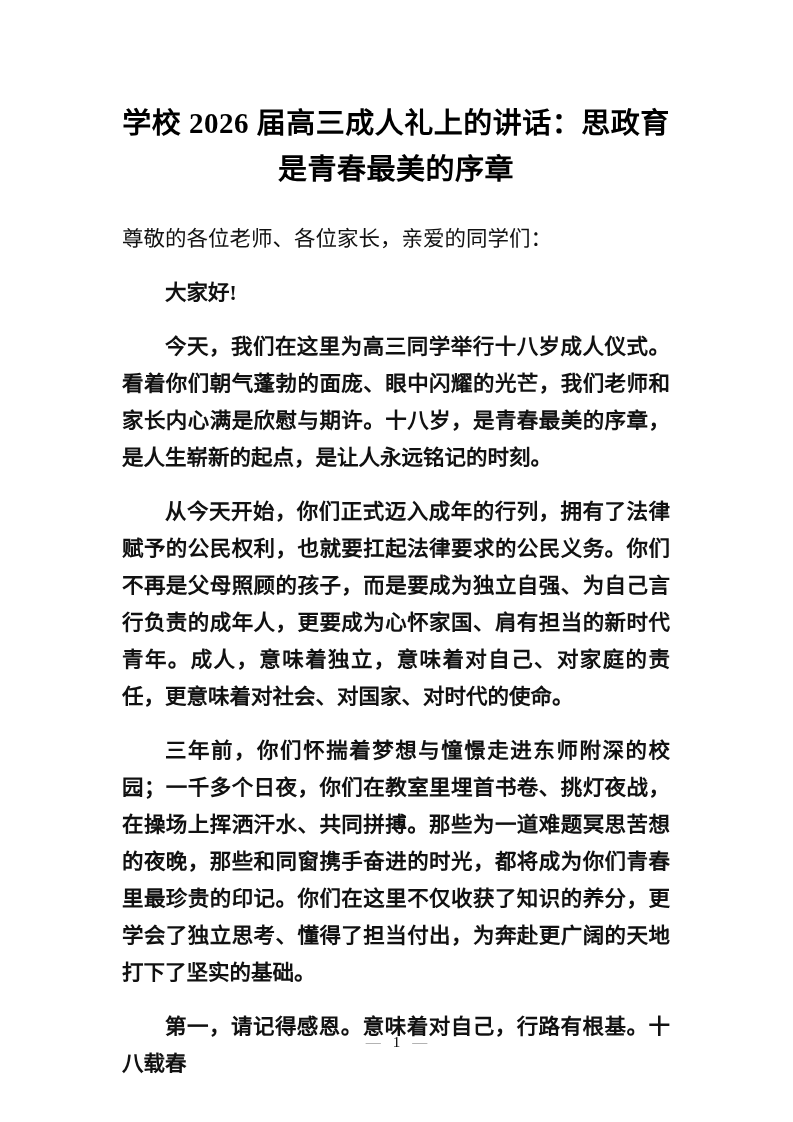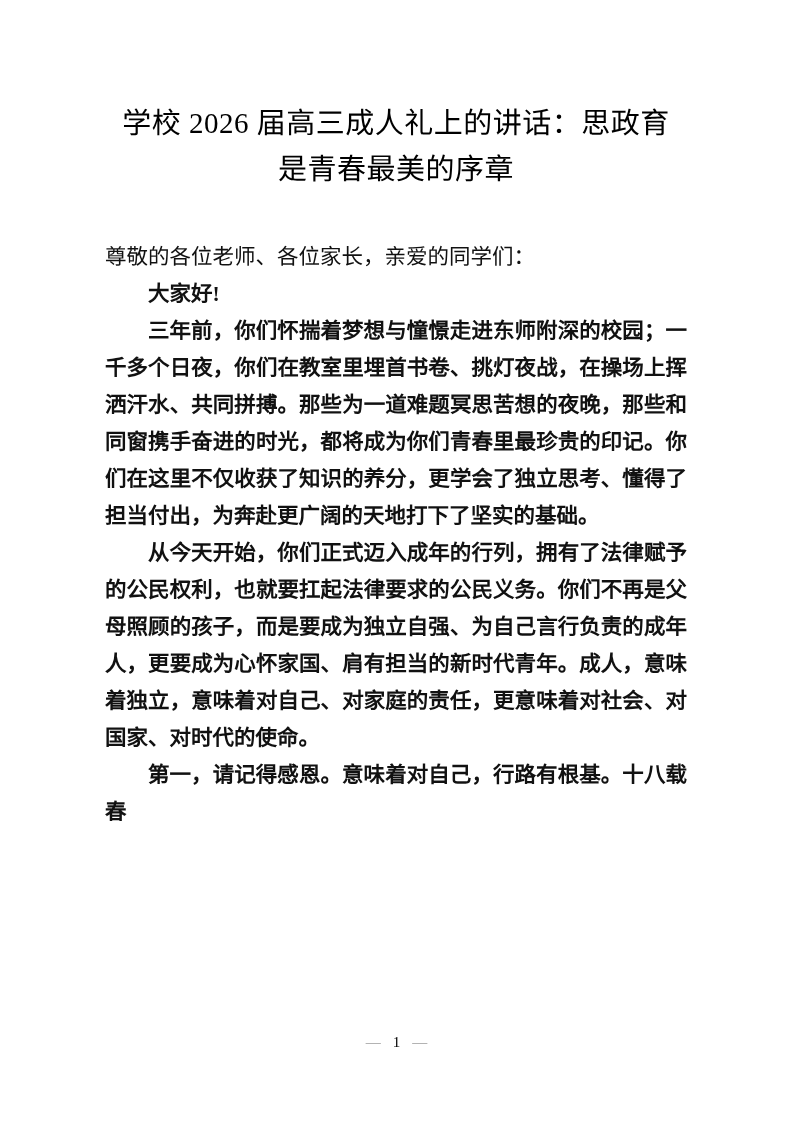--- a/index.html
+++ b/index.html
@@ -16,37 +16,37 @@
   }
   .page {
     position: relative;
     box-sizing: border-box;
     width: 793px;
     height: 1122px;
     padding: 100px 106px 0 105px;
     background: #ffffff;
   }
   .doc-title {
-    margin: 0 0 47px 0;
+    margin: 0 0 29px 0;
     padding: 0;
     font-size: 29px;
-    font-weight: normal;
+    font-weight: bold;
     line-height: 46px;
     text-align: center;
     color: #000000;
     letter-spacing: 0.5px;
   }
   .doc-title .title-line {
     display: block;
   }
   .doc-body {
     width: 582px;
   }
   .doc-body p {
-    margin: 0;
+    margin: 17px;
     padding: 0;
     font-size: 21.5px;
     line-height: 37px;
     text-align: justify;
     text-justify: inter-ideograph;
     color: #111111;
     font-weight: 400;
   }
   .doc-body p.indent {
     text-indent: 2em;
@@ -79,22 +79,23 @@
 <div class="page">
 
   <h1 class="doc-title">
     <span class="title-line">学校 2026 届高三成人礼上的讲话：思政育</span>
     <span class="title-line">是青春最美的序章</span>
   </h1>
 
   <div class="doc-body">
     <p>尊敬的各位老师、各位家长，亲爱的同学们：</p>
     <p class="indent">大家好!</p>
+    <p class="indent">今天，我们在这里为高三同学举行十八岁成人仪式。看着你们朝气蓬勃的面庞、眼中闪耀的光芒，我们老师和家长内心满是欣慰与期许。十八岁，是青春最美的序章，是人生崭新的起点，是让人永远铭记的时刻。</p>
+    <p class="indent">从今天开始，你们正式迈入成年的行列，拥有了法律赋予的公民权利，也就要扛起法律要求的公民义务。你们不再是父母照顾的孩子，而是要成为独立自强、为自己言行负责的成年人，更要成为心怀家国、肩有担当的新时代青年。成人，意味着独立，意味着对自己、对家庭的责任，更意味着对社会、对国家、对时代的使命。</p>
     <p class="indent">三年前，你们怀揣着梦想与憧憬走进东师附深的校园；一千多个日夜，你们在教室里埋首书卷、挑灯夜战，在操场上挥洒汗水、共同拼搏。那些为一道难题冥思苦想的夜晚，那些和同窗携手奋进的时光，都将成为你们青春里最珍贵的印记。你们在这里不仅收获了知识的养分，更学会了独立思考、懂得了担当付出，为奔赴更广阔的天地打下了坚实的基础。</p>
-    <p class="indent">从今天开始，你们正式迈入成年的行列，拥有了法律赋予的公民权利，也就要扛起法律要求的公民义务。你们不再是父母照顾的孩子，而是要成为独立自强、为自己言行负责的成年人，更要成为心怀家国、肩有担当的新时代青年。成人，意味着独立，意味着对自己、对家庭的责任，更意味着对社会、对国家、对时代的使命。</p>
     <p class="indent">第一，请记得感恩。意味着对自己，行路有根基。十八载春</p>
   </div>
 
   <div class="page-footer">
     <span class="dash">—</span><span class="page-num">1</span><span class="dash">—</span>
   </div>
 
 </div>
 
 </body></html>

